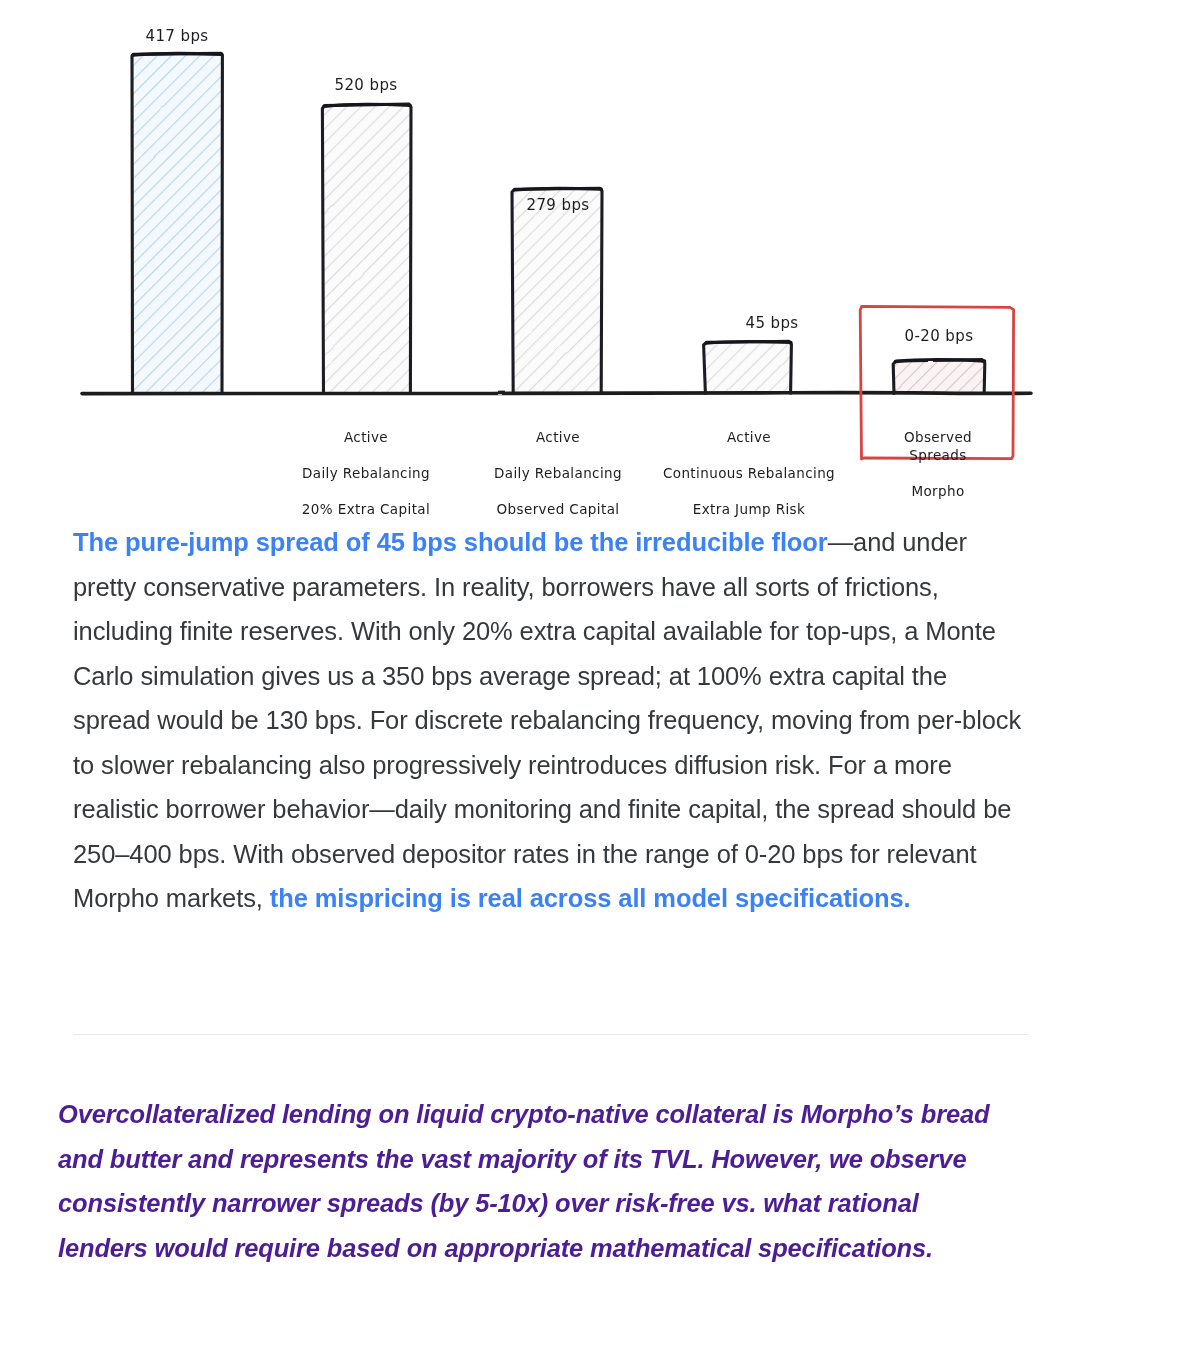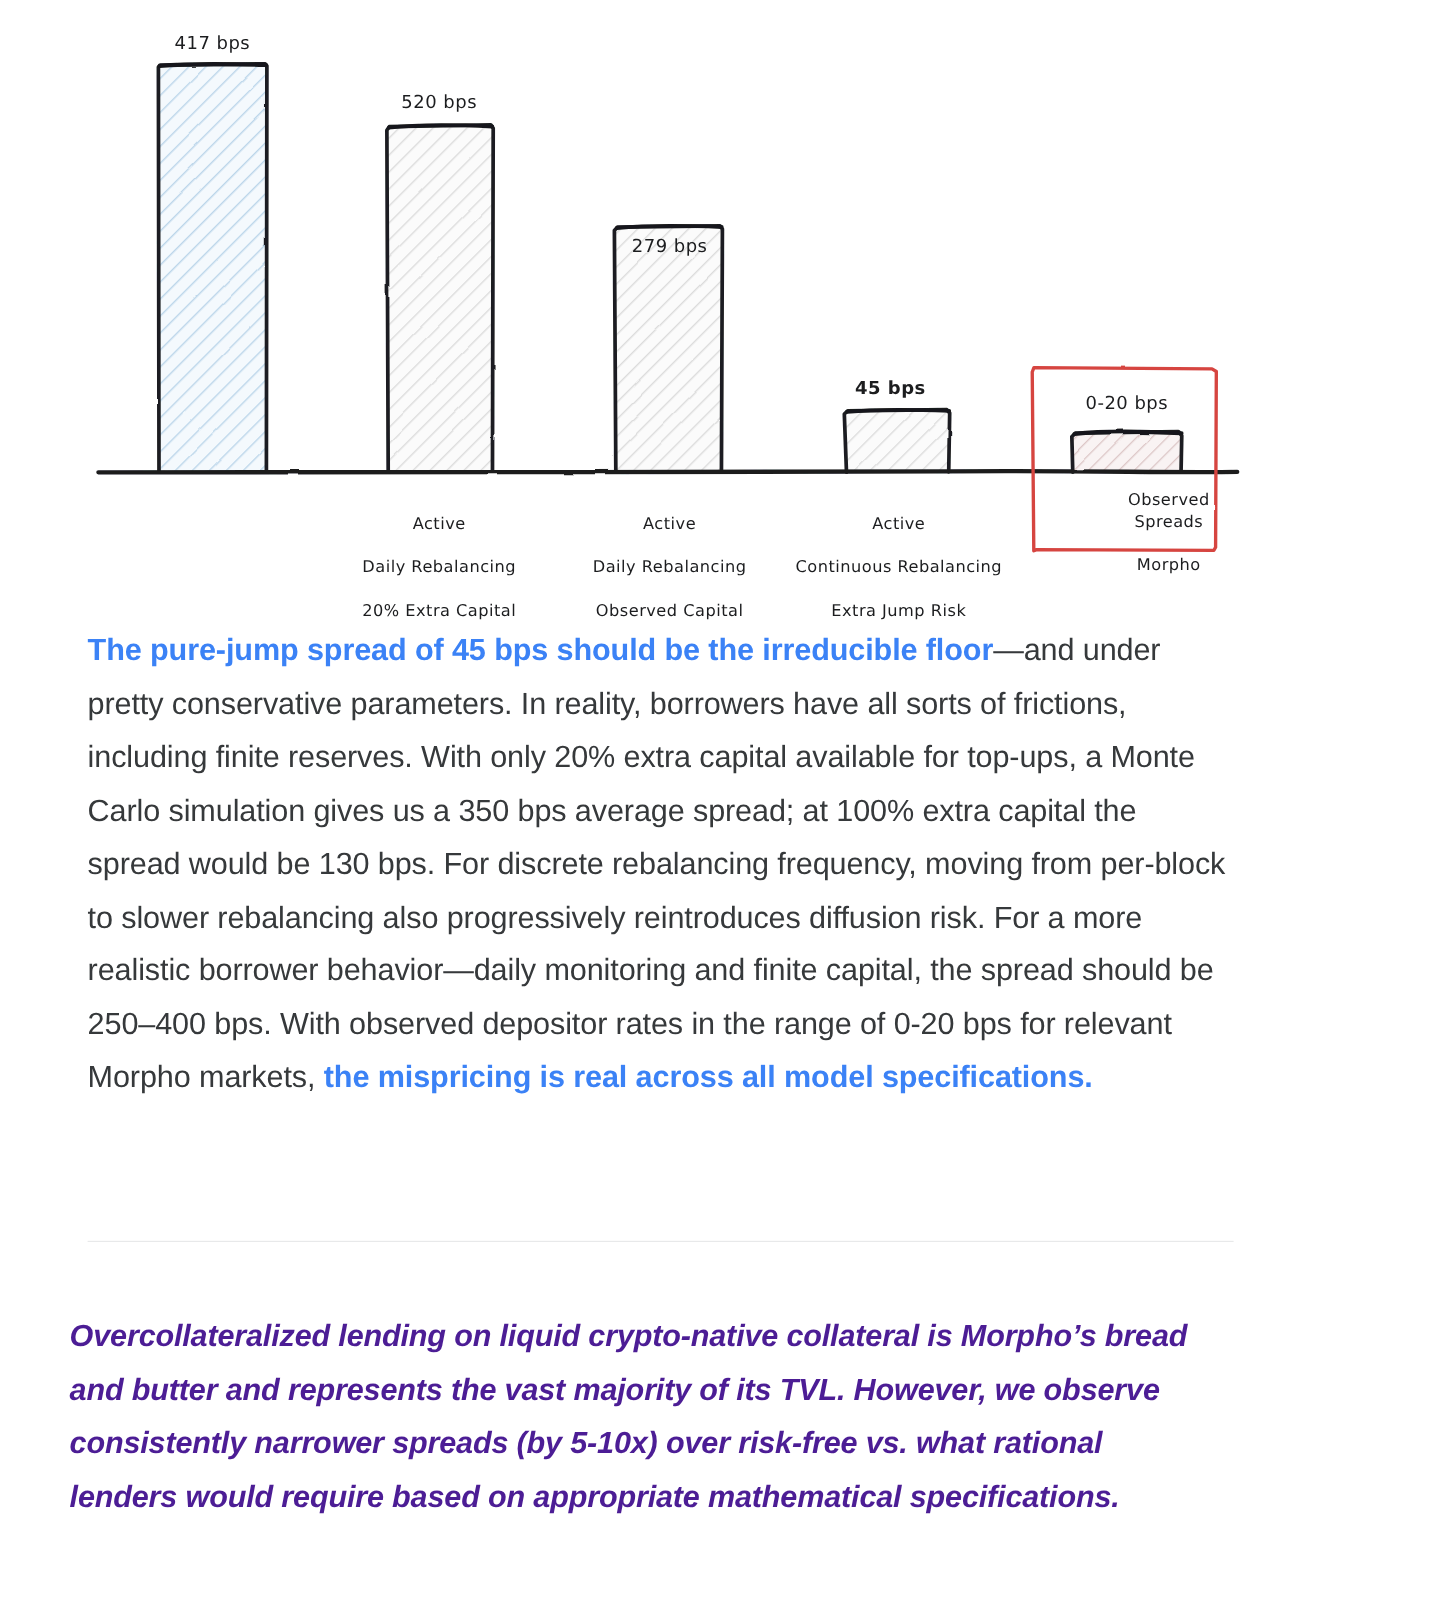--- a/index.html
+++ b/index.html
@@ -157,39 +157,39 @@
     </g>
 
     <g filter="url(#rough)">
       <path d="M861.5,459.0 L860.2,310.0 L861.6,306.4 L1010.0,307.4 L1013.6,309.6 L1013.0,456.0 L1011.6,458.6 L864.0,458.0 Z" fill="none" stroke="#d64541" stroke-width="2.8" stroke-linejoin="round" stroke-linecap="round"></path>
     </g>
   </svg>
 
   <div class="sketch-label" style="left:177px; top:27px;">417 bps</div>
   <div class="sketch-label" style="left:366px; top:76px;">520 bps</div>
   <div class="sketch-label" style="left:558px; top:160px;margin-top:36px;">279 bps</div>
-  <div class="sketch-label" style="left:742px; top:314px;font-weight:bold;">45 bps</div>
+  <div class="sketch-label" style="left:772px; top:314px;">45 bps</div>
   <div class="sketch-label" style="left:939px; top:327px;">0-20 bps</div>
 
   <div class="sketch-cat" style="left:366px; top:410px;">
     <div>Active</div>
     <div>Daily Rebalancing</div>
     <div>20% Extra Capital</div>
   </div>
   <div class="sketch-cat" style="left:558px; top:410px;">
     <div>Active</div>
     <div>Daily Rebalancing</div>
     <div>Observed Capital</div>
   </div>
   <div class="sketch-cat" style="left:749px; top:410px;">
     <div>Active</div>
     <div>Continuous Rebalancing</div>
     <div>Extra Jump Risk</div>
   </div>
-  <div class="sketch-cat" style="left:938px; top:390px;margin-left:36px;">
+  <div class="sketch-cat" style="left:938px; top:410px;">
     <div>Observed Spreads</div>
     <div>Morpho</div>
   </div>
 </div>
 
 <div id="article">
   <p id="body-paragraph"><b>The pure-jump spread of 45 bps should be the irreducible floor</b>—and under pretty conservative parameters. In reality, borrowers have all sorts of frictions, including finite reserves. With only 20% extra capital available for top-ups, a Monte Carlo simulation gives us a 350 bps average spread; at 100% extra capital the spread would be 130 bps. For discrete rebalancing frequency, moving from per-block to slower rebalancing also progressively reintroduces diffusion risk. For a more realistic borrower behavior—daily monitoring and finite capital, the spread should be 250–400 bps. With observed depositor rates in the range of 0-20 bps for relevant Morpho markets, <b>the mispricing is real across all model specifications.</b></p>
 </div>
 
 <div id="section-divider"></div>

